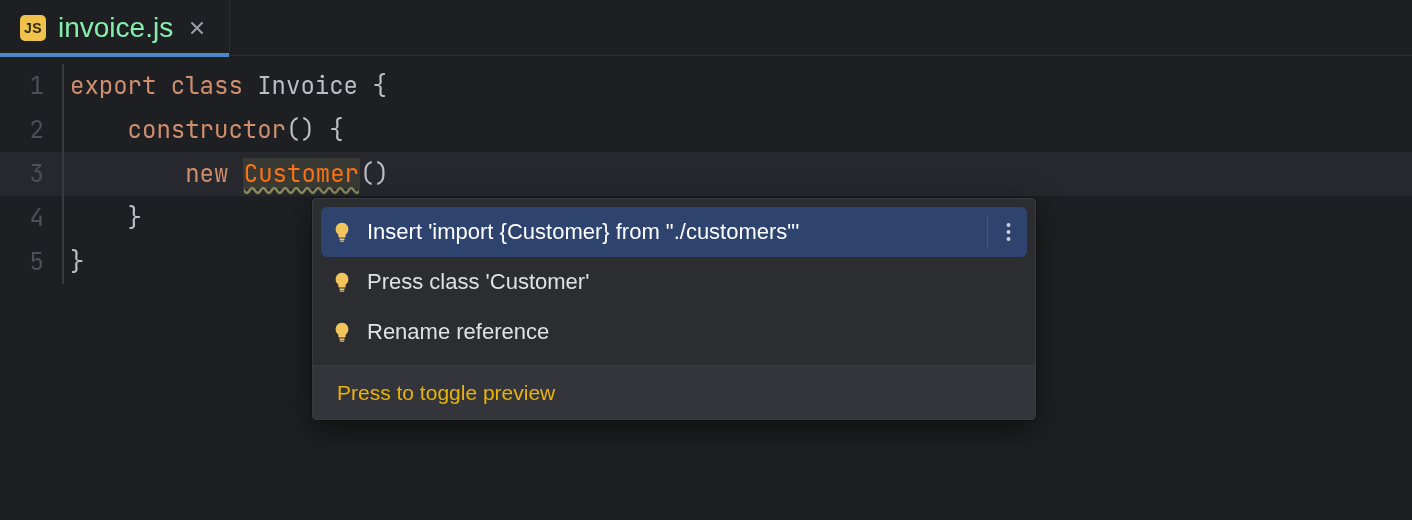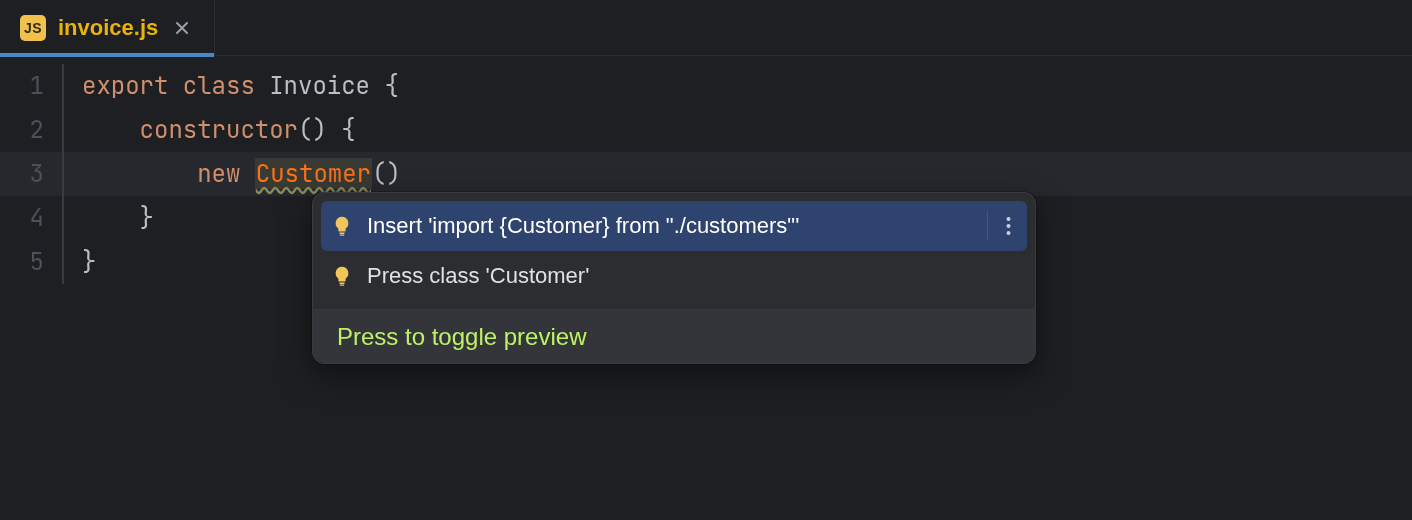--- a/index.html
+++ b/index.html
@@ -33,23 +33,22 @@
   .tab.active::after {
     content: "";
     position: absolute;
     left: 0;
     right: 0;
     bottom: -1px;
     height: 4px;
     background: #4a88c7;
   }
   .tab-title {
-    font-size: 22px;
-    color: #eab308;
-    font-weight: bold;
+    font-size: 28px;
+    color: #86efac;
   }
   .tab-close {
     width: 24px;
     height: 24px;
     display: flex;
     align-items: center;
     justify-content: center;
     color: #9aa0a6;
     cursor: pointer;
   }
@@ -95,43 +94,43 @@
     user-select: none;
     flex-shrink: 0;
   }
   .gutter-border {
     width: 2px;
     background: #393b40;
     align-self: stretch;
     flex-shrink: 0;
   }
   .code {
-    padding-left: 18px;
+    padding-left: 6px;
   }
 
   .tok-kw   { color: #cf8e6d; }
   .tok-id   { color: #bcbec4; }
   .tok-punc { color: #bcbec4; }
   .tok-typeU {
     color: #f97316;
     background: #3a3a34;
     text-decoration: underline wavy #8a8a5a;
     text-underline-offset: 5px;
     padding: 0 1px;
   }
 
   
   .popup {
     position: absolute;
-    top: 136px;
+    top: 142px;
     left: 312px;
     width: 724px;
     background: #2b2d30;
     border: 1px solid #393b40;
-    border-radius: 12px;
+    border-radius: 4px;
     box-shadow: 0 10px 30px rgba(0,0,0,0.5), 0 0 0 1px rgba(0,0,0,0.2);
     overflow: hidden;
     font-family: "Segoe UI", "Helvetica Neue", sans-serif;
   }
   .popup-list {
     padding: 8px;
   }
   .popup-item {
     display: flex;
     align-items: center;
@@ -163,22 +162,22 @@
     padding-left: 12px;
   }
   .bulb-icon { flex-shrink: 0; }
 
   .popup-footer {
     height: 54px;
     display: flex;
     align-items: center;
     padding: 0 24px;
     background: #33353a;
-    color: #bef264;
-    font-size: 24px;
+    color: #eab308;
+    font-size: 21px;
     border-top: 1px solid #393b40;
   }
 
   svg { display: block; }
 </style>
 </head>
 <body>
 
 <div class="tabbar">
   <div class="tab active">
@@ -218,17 +217,25 @@
           </span>
         </div>
         <div class="popup-item">
           <svg class="bulb-icon" width="22" height="22" viewBox="0 0 24 24">
     <path fill="#f2c55c" d="M12 2a7 7 0 0 0-4 12.7V17a1 1 0 0 0 1 1h6a1 1 0 0 0 1-1v-2.3A7 7 0 0 0 12 2z"></path>
     <rect x="9" y="19" width="6" height="1.6" rx="0.8" fill="#f2c55c"></rect>
     <rect x="9.5" y="21.2" width="5" height="1.4" rx="0.7" fill="#f2c55c"></rect>
   </svg>
           <span class="label">Press class 'Customer'</span>
         </div>
+        <div class="popup-item">
+          <svg class="bulb-icon" width="22" height="22" viewBox="0 0 24 24">
+    <path fill="#f2c55c" d="M12 2a7 7 0 0 0-4 12.7V17a1 1 0 0 0 1 1h6a1 1 0 0 0 1-1v-2.3A7 7 0 0 0 12 2z"></path>
+    <rect x="9" y="19" width="6" height="1.6" rx="0.8" fill="#f2c55c"></rect>
+    <rect x="9.5" y="21.2" width="5" height="1.4" rx="0.7" fill="#f2c55c"></rect>
+  </svg>
+          <span class="label">Rename reference</span>
+        </div>
       </div>
     <div class="popup-footer">Press to toggle preview</div>
   </div>
 
 </div>
 
 </body></html>

